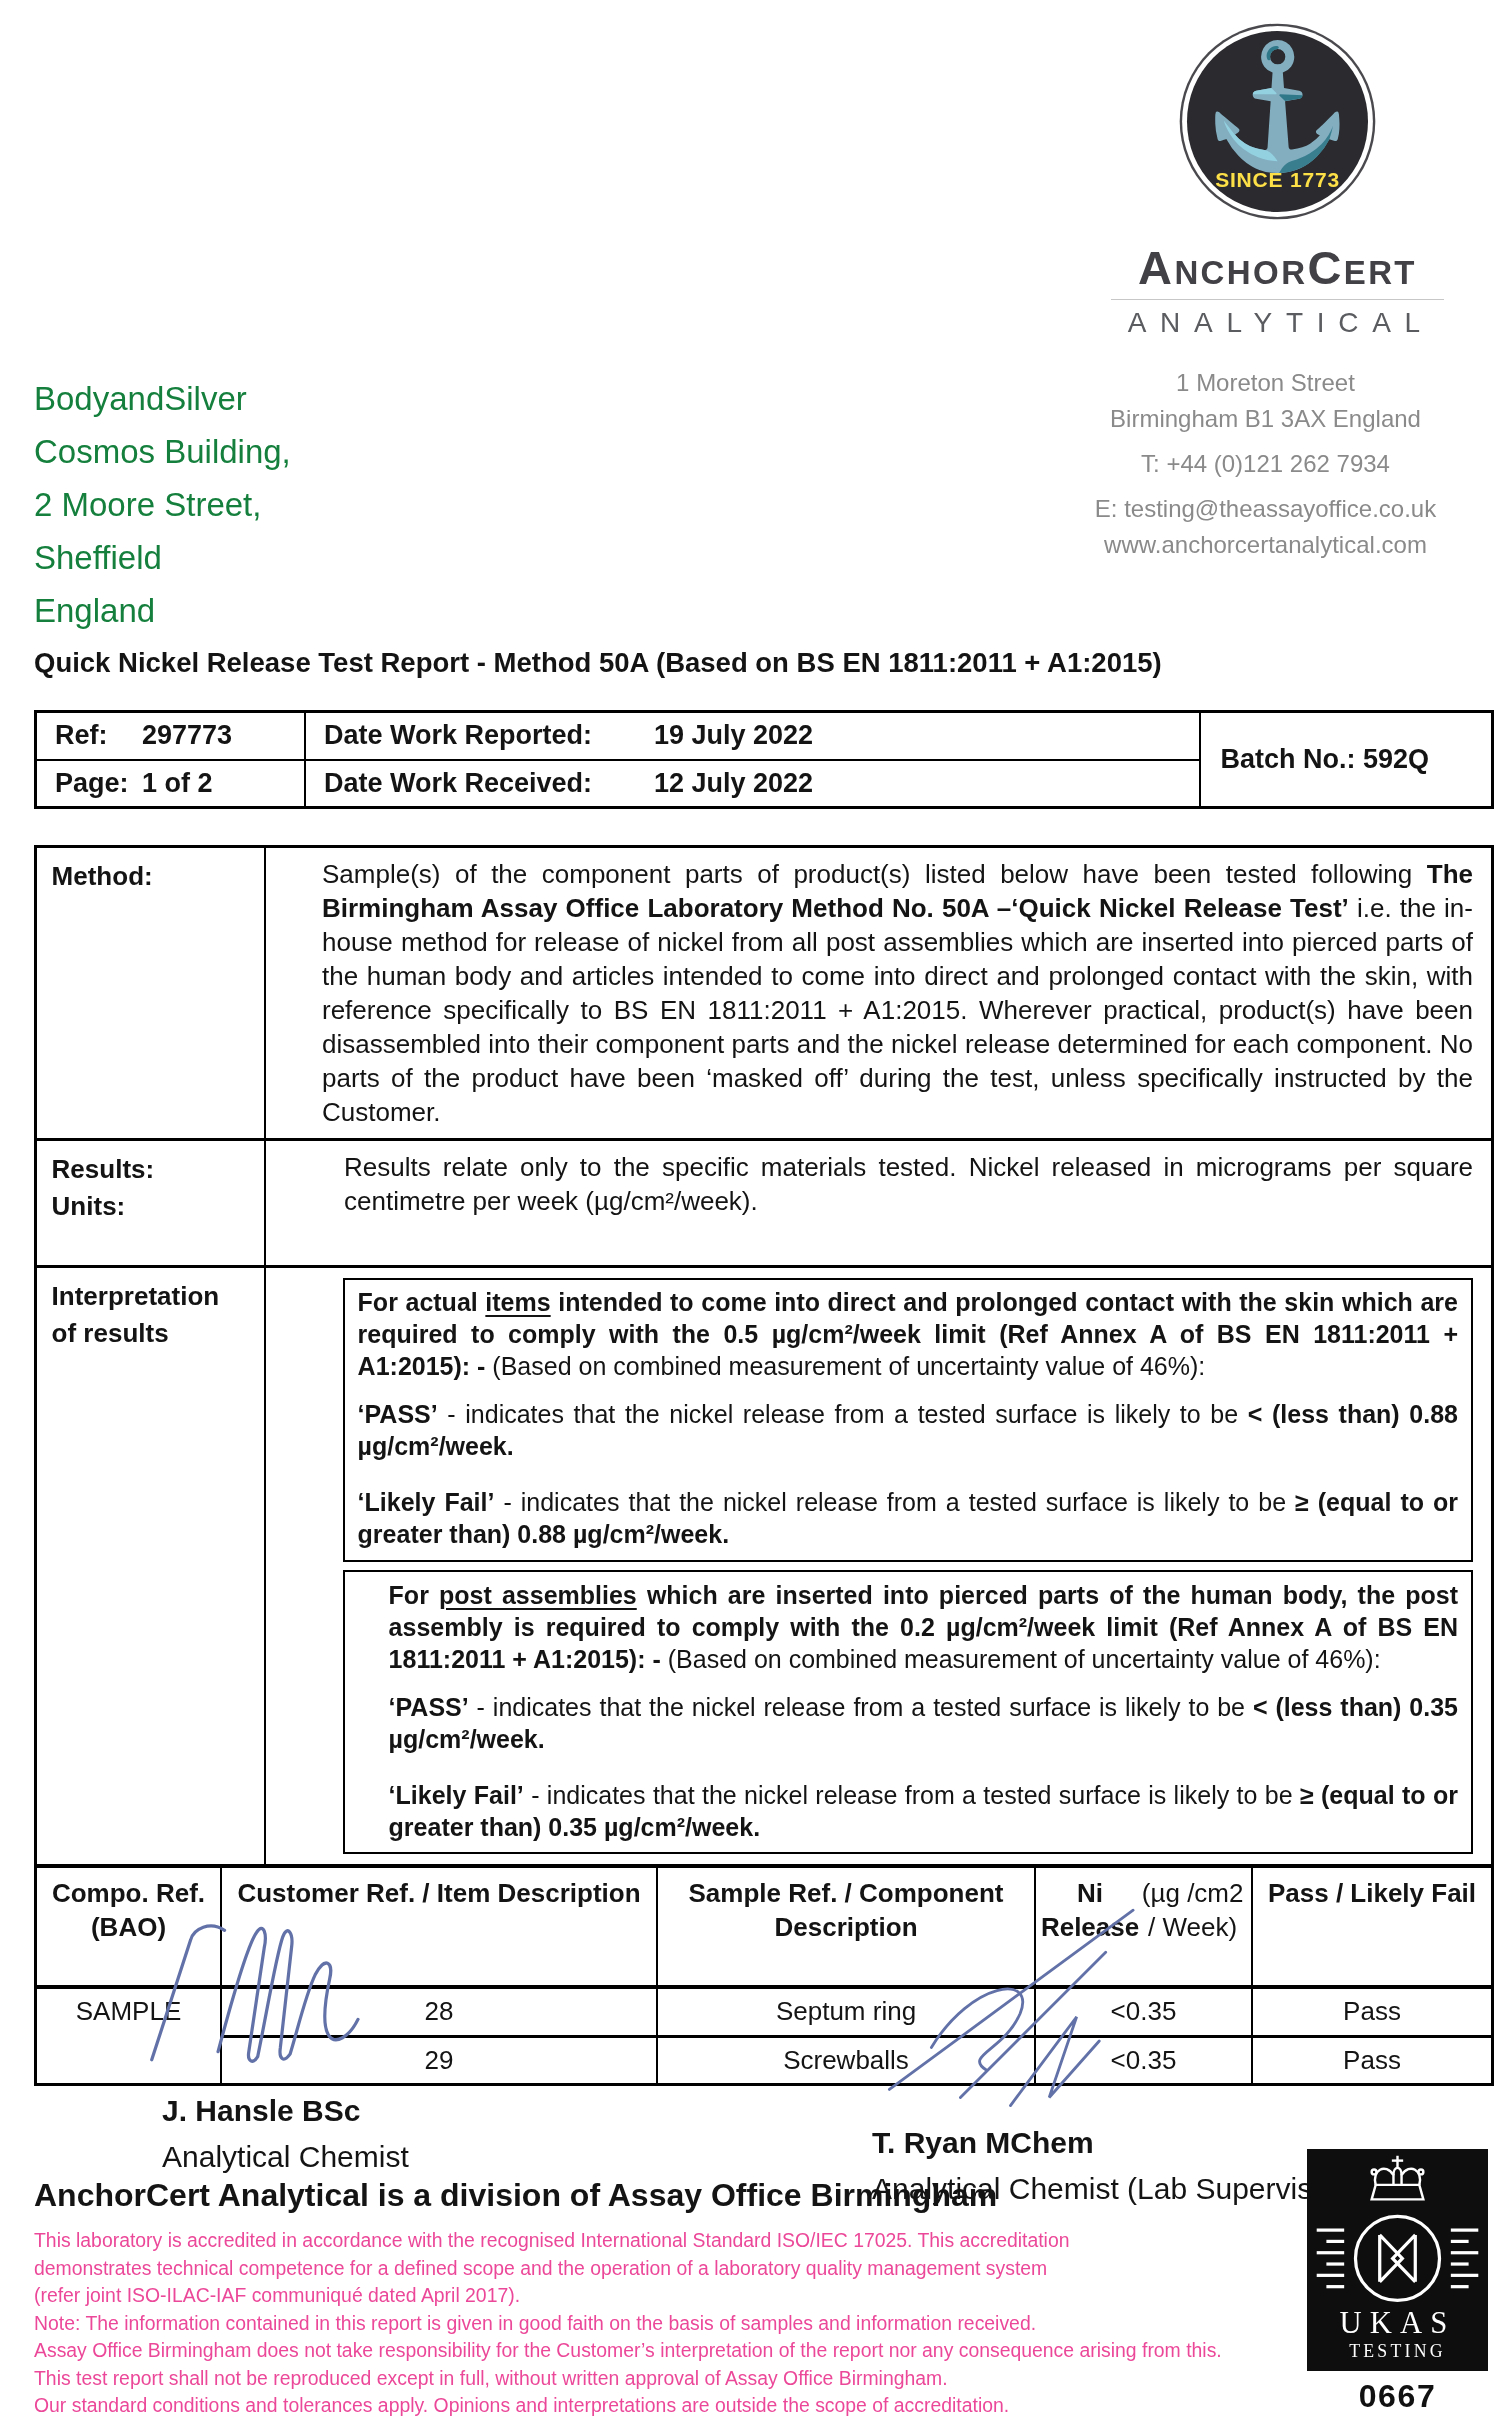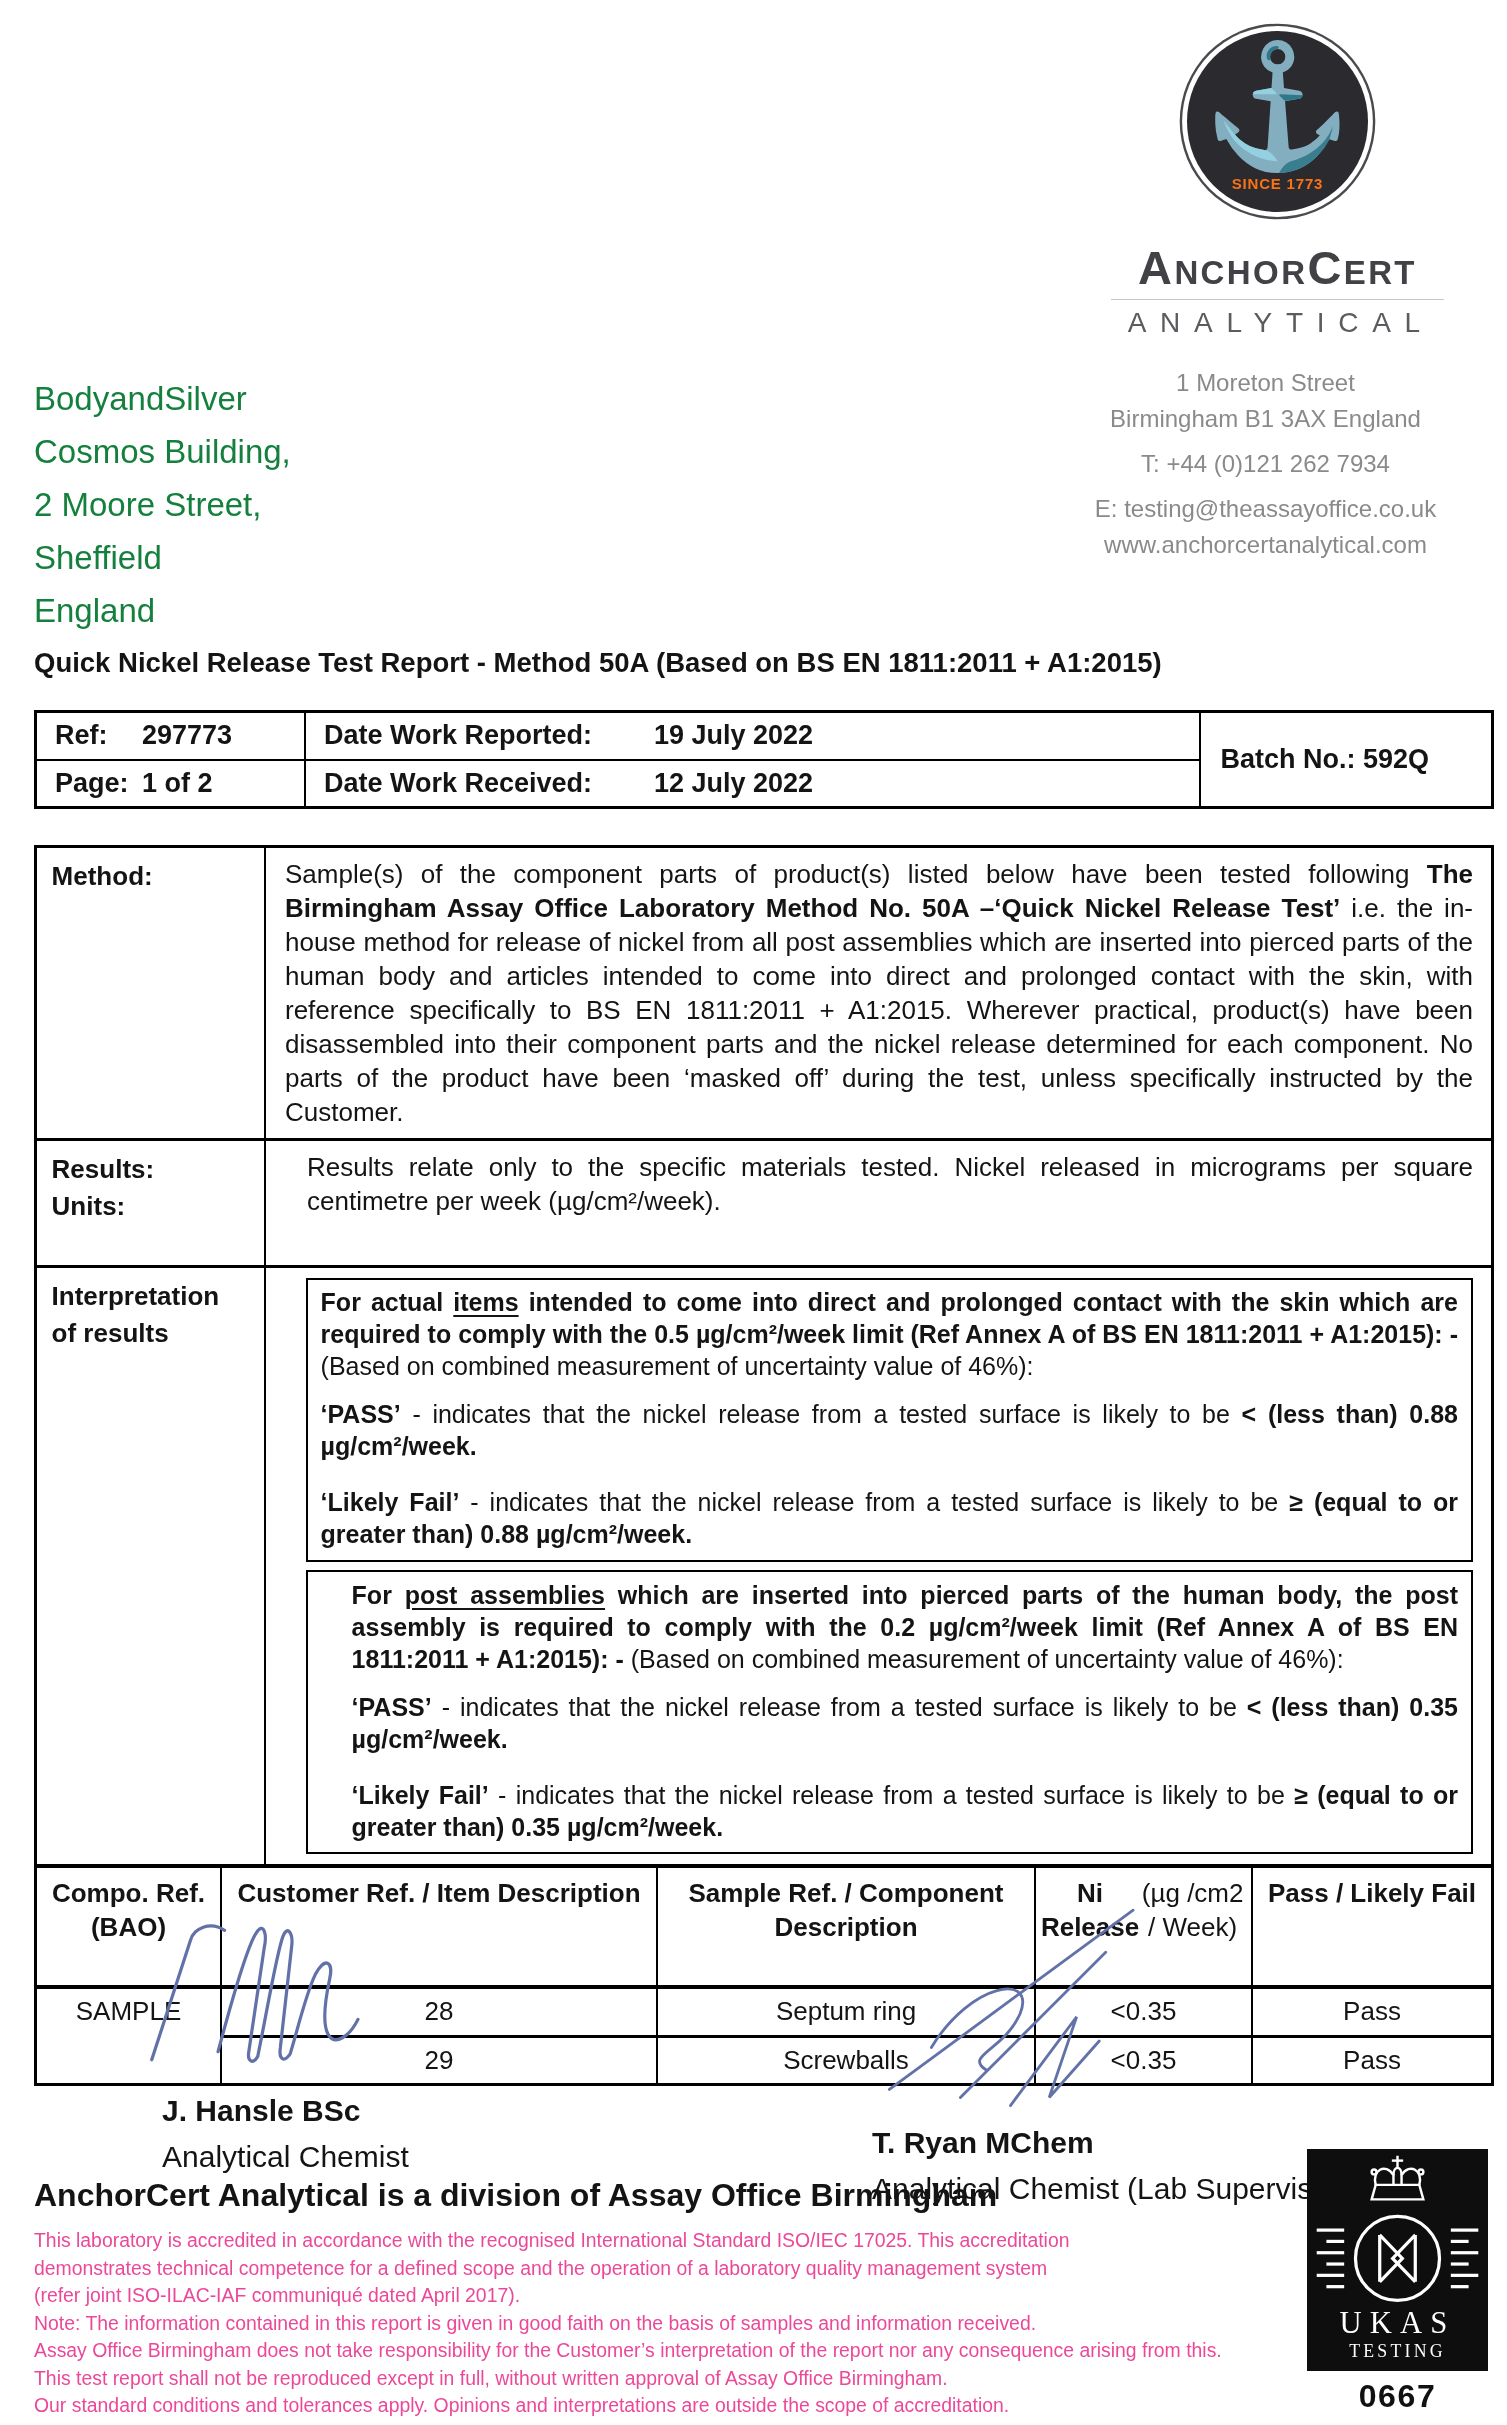--- a/index.html
+++ b/index.html
@@ -6,21 +6,21 @@
   .sheet{
     position:relative;width:1507px;height:2426px;background:#ffffff;
     font-family:"Liberation Sans", sans-serif;color:#141414;overflow:hidden;
   }
   
   .logo{position:absolute;left:1106px;top:22.6px;width:343px;text-align:center;}
   .logo-disc{position:relative;width:181px;height:181px;margin:8px auto 0;
     background:#2b2b2f;border-radius:50%;
     box-shadow:0 0 0 4.9px #ffffff, 0 0 0 7.3px #4a4a4e;}
   .anchor-glyph{position:absolute;left:0;right:0;top:9.7px;font-size:121px;line-height:1.1;color:#ffffff;}
-  .since{position:absolute;left:0;right:0;bottom:19.4px;color:#f97316;font-size:15px;font-weight:600;letter-spacing:0.8px;}
+  .since{position:absolute;left:0;right:0;bottom:19.4px;color:#fde047;font-size:21px;font-weight:600;letter-spacing:0.8px;}
   .brand{margin-top:32px;font-variant:small-caps;font-weight:600;font-size:47px;letter-spacing:2.4px;color:#414146;line-height:1;}
   .brand-rule{height:1.6px;background:#c7c7c7;margin:8px 4.9px 6.5px;}
   .brand-sub{font-size:28px;letter-spacing:13.7px;color:#5a5c60;font-weight:400;text-indent:6.5px;}
   
   .cust-addr{position:absolute;left:34px;top:372px;font-size:33px;line-height:53px;color:#15803d;}
   .lab-contact{position:absolute;left:1083px;top:365px;width:365px;text-align:center;color:#8a8a8a;font-size:24px;line-height:36px;}
   .lab-contact .gap{margin-top:9px;}
   
   .flow{position:absolute;left:34px;top:647px;width:1460px;}
   .title{font-weight:bold;font-size:27.5px;margin:0 0 31px 0;}
@@ -30,21 +30,21 @@
   .rc-r{border-right:2.4px solid #000;}
   .rc-b{border-bottom:2.4px solid #000;}
   .ref-lab1{display:inline-block;width:87px;}
   .ref-lab2{display:inline-block;width:330px;}
   .batch-cell{grid-column:3;grid-row:1 / span 2;display:flex;align-items:center;padding-left:19.4px;}
   
   .info-table{border:3.2px solid #000;border-bottom:4px solid #000;margin-top:36px;font-size:26px;}
   .irow{display:flex;}
   .irow + .irow{border-top:3.2px solid #000;gap:22px;}
   .ilabel{width:204px;min-width:204px;border-right:2.4px solid #000;padding:9.7px 8px 9.7px 14.6px;font-weight:bold;line-height:37px;}
-  .ibody{flex:1;padding:9px 18px 9px 19.4px;line-height:34px;text-align:justify;}
+  .ibody{flex:1;padding:9px 18px 9px 19.4px;line-height:34px;text-align:justify;margin-left:37px;}
   .ibody.results-body{padding-bottom:47px;}
   .b{font-weight:bold;}
   .u{text-decoration:underline;text-decoration-thickness:1.6px;text-underline-offset:4px;}
   .interp-body{padding:6.5px 18px 6.5px 18px;}
   .ibox{border:2.4px solid #000;padding:6.5px 13px 9.7px 13px;margin:3.2px 0 8px 0;font-size:25px;line-height:32px;text-align:justify;}
   .ibox:last-child{margin-bottom:3.2px;padding-left:44px;}
   .bx-pass{margin-top:16px;}
   .bx-fail{margin-top:24px;}
   
   .rt{display:grid;grid-template-columns:185px 436px 378px 217px auto;border:3.2px solid #000;border-top:none;font-size:26px;}

